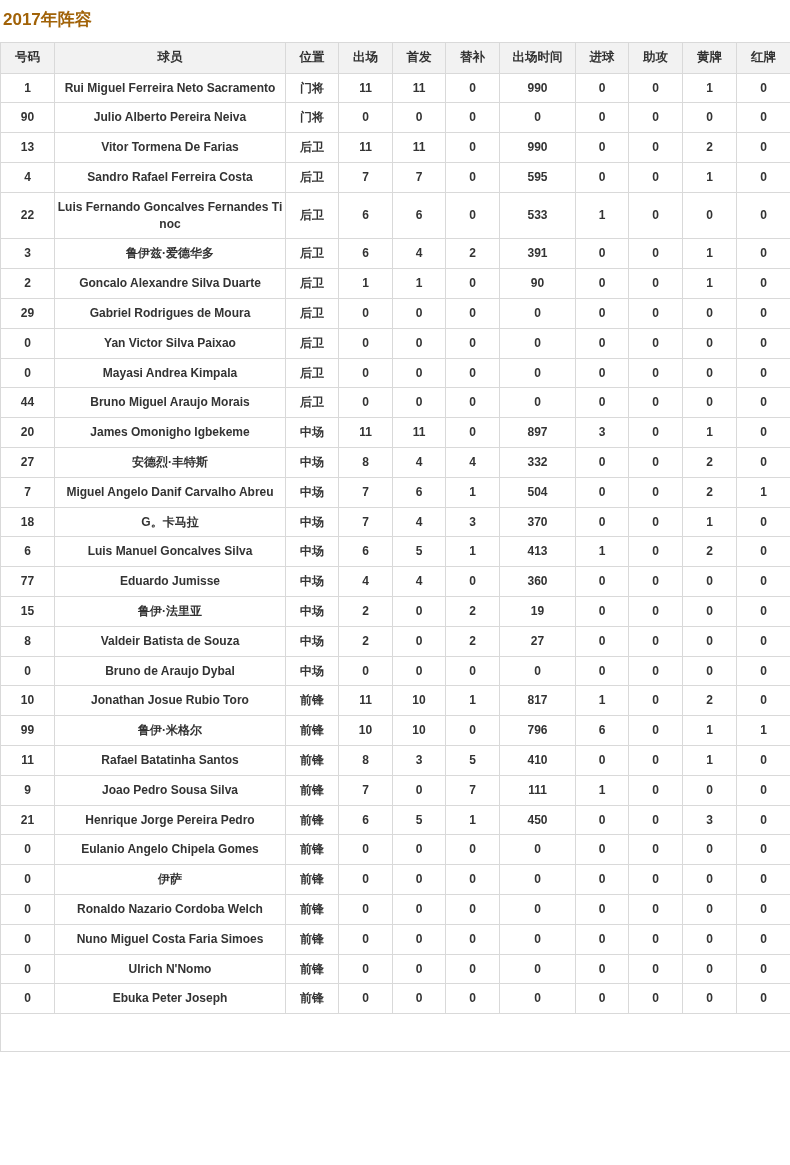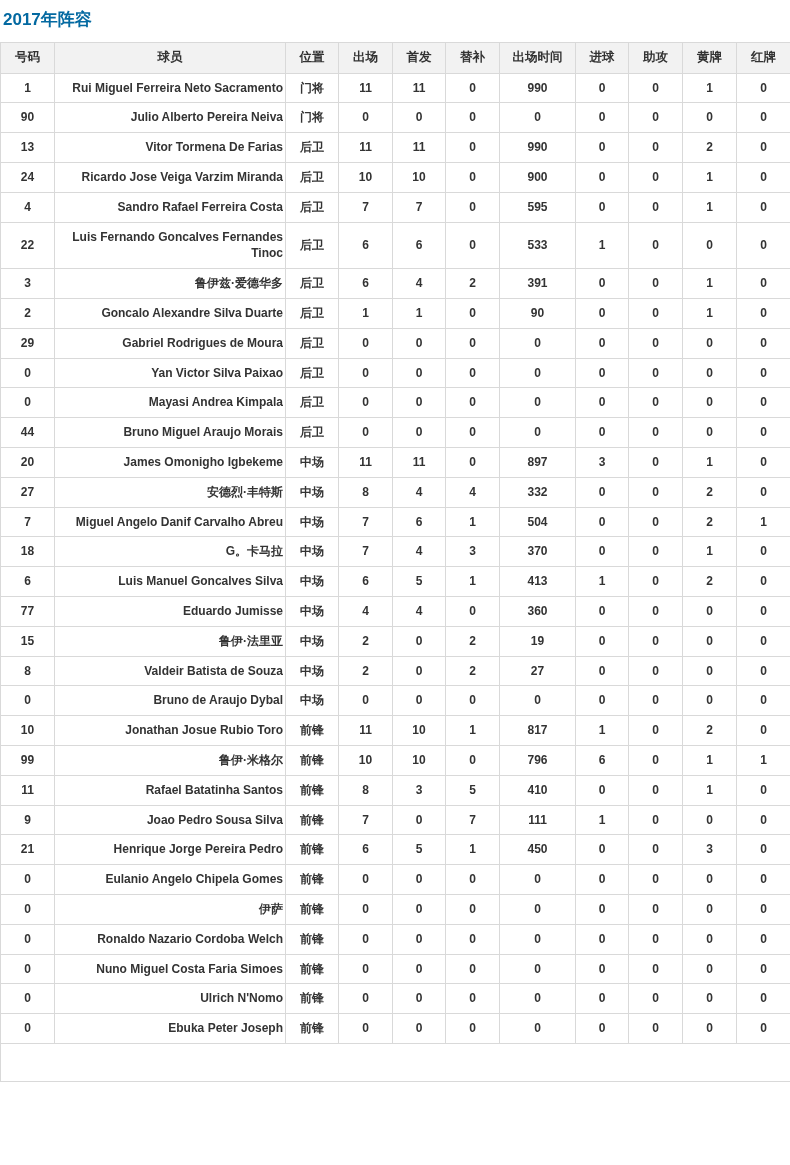--- a/index.html
+++ b/index.html
@@ -9,21 +9,21 @@
     background: #ffffff;
     font-family: "Liberation Sans", "DejaVu Sans", sans-serif;
   }
   .page {
     width: 790px;
     margin: 0;
   }
   .page-title {
     font-size: 17px;
     font-weight: bold;
-    color: #0369a1;
+    color: #a16207;
     margin: 9px 0 11px 3px;
     line-height: 1.3;
   }
   table.roster {
     width: 790px;
     border-collapse: collapse;
     table-layout: fixed;
     color: #333333;
     font-weight: bold;
   }
@@ -42,23 +42,22 @@
     border: 1px solid #d9d9d9;
     font-size: 12px;
     font-weight: bold;
     padding: 6px 2px;
     text-align: center;
     line-height: 1.4;
     color: #333333;
   }
   table.roster td.player-cell {
     word-break: break-all;
-    padding-left: 16px;
+    padding-left: 2px;
     padding-right: 2px;
-    text-align: right;
   }
   table.roster tfoot td {
     height: 38px;
     padding: 0;
   }
   
   col.c-number { width: 54px; }
   col.c-player { width: 231px; }
   col.c-position { width: 53px; }
   col.c-apps { width: 54px; }
@@ -139,33 +138,20 @@
           <td>11</td>
           <td>11</td>
           <td>0</td>
           <td>990</td>
           <td>0</td>
           <td>0</td>
           <td>2</td>
           <td>0</td>
         </tr>
         <tr>
-          <td>24</td>
-          <td class="player-cell">Ricardo Jose Veiga Varzim Miranda</td>
-          <td>后卫</td>
-          <td>10</td>
-          <td>10</td>
-          <td>0</td>
-          <td>900</td>
-          <td>0</td>
-          <td>0</td>
-          <td>1</td>
-          <td>0</td>
-        </tr>
-        <tr>
           <td>4</td>
           <td class="player-cell">Sandro Rafael Ferreira Costa</td>
           <td>后卫</td>
           <td>7</td>
           <td>7</td>
           <td>0</td>
           <td>595</td>
           <td>0</td>
           <td>0</td>
           <td>1</td>

